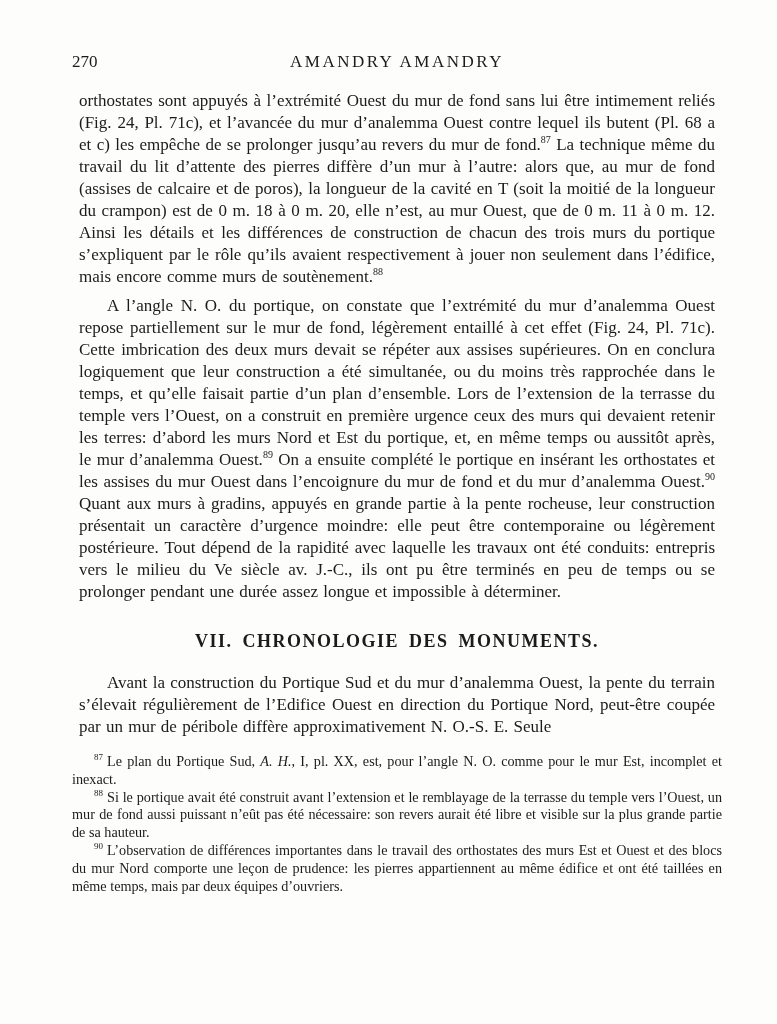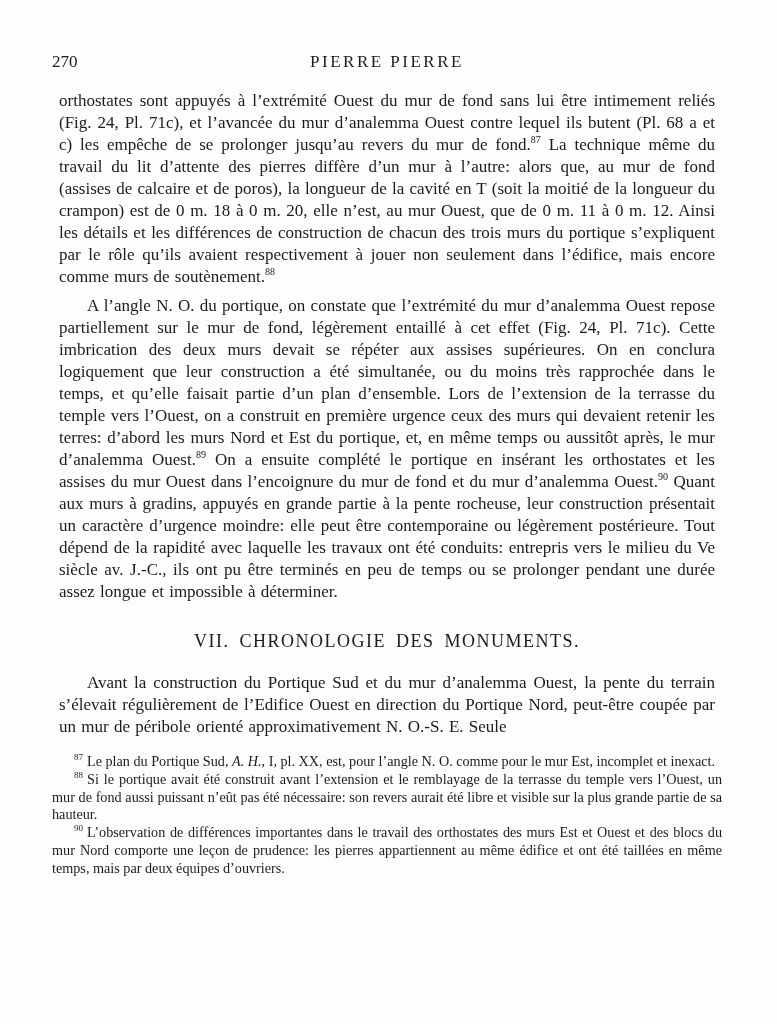--- a/index.html
+++ b/index.html
@@ -8,21 +8,21 @@
     background: #ffffff;
   }
   .page {
     position: relative;
     width: 777px;
     height: 1024px;
     box-sizing: border-box;
     background: #fdfdfc;
     color: #1b1b1b;
     font-family: "Liberation Serif", "DejaVu Serif", serif;
-    padding: 52px 55px 0 52px;
+    padding: 52px 55px 0 72px;
     overflow: hidden;
   }
   .running-header {
     position: relative;
     height: 24px;
     margin-bottom: 14px;
   }
   .page-number {
     position: absolute;
     left: 0;
@@ -47,21 +47,21 @@
     font-family: Liberation Serif, serif;
   }
   .body-text sup, .footnotes sup {
     font-size: 10px;
     line-height: 0;
     vertical-align: super;
   }
   .section-heading {
     margin: 28px 0 20px 0;
     font-size: 18px;
-    font-weight: normal;
+    font-weight: bold;
     text-align: center;
     letter-spacing: 1.5px;
     word-spacing: 4px;
   }
   .footnotes {
     margin-top: 15px;
   }
   .footnotes p.footnote {
     margin: 0;
     font-size: 14.2px;
@@ -74,28 +74,28 @@
     margin-right: 4px;
   }
 </style>
 </head>
 <body>
 
 <div class="page">
 
   <header class="running-header">
     <span class="page-number">270</span>
-    <span class="running-head">PIERRE PIERRE</span>
+    <span class="running-head">AMANDRY AMANDRY</span>
   </header>
 
   <main class="body-text">
     <p class="para no-indent">orthostates sont appuyés à l’extrémité Ouest du mur de fond sans lui être intimement reliés (Fig. 24, Pl. 71c), et l’avancée du mur d’analemma Ouest contre lequel ils butent (Pl. 68 a et c) les empêche de se prolonger jusqu’au revers du mur de fond.<sup>87</sup> La technique même du travail du lit d’attente des pierres diffère d’un mur à l’autre: alors que, au mur de fond (assises de calcaire et de poros), la longueur de la cavité en T (soit la moitié de la longueur du crampon) est de 0 m. 18 à 0 m. 20, elle n’est, au mur Ouest, que de 0 m. 11 à 0 m. 12.  Ainsi les détails et les différences de construction de chacun des trois murs du portique s’expliquent par le rôle qu’ils avaient respectivement à jouer non seulement dans l’édifice, mais encore comme murs de soutènement.<sup>88</sup></p>
     <p class="para indent">A l’angle N. O. du portique, on constate que l’extrémité du mur d’analemma Ouest repose partiellement sur le mur de fond, légèrement entaillé à cet effet (Fig. 24, Pl. 71c).  Cette imbrication des deux murs devait se répéter aux assises supérieures.  On en conclura logiquement que leur construction a été simultanée, ou du moins très rapprochée dans le temps, et qu’elle faisait partie d’un plan d’ensemble.  Lors de l’extension de la terrasse du temple vers l’Ouest, on a construit en première urgence ceux des murs qui devaient retenir les terres: d’abord les murs Nord et Est du portique, et, en même temps ou aussitôt après, le mur d’analemma Ouest.<sup>89</sup>  On a ensuite complété le portique en insérant les orthostates et les assises du mur Ouest dans l’encoignure du mur de fond et du mur d’analemma Ouest.<sup>90</sup>  Quant aux murs à gradins, appuyés en grande partie à la pente rocheuse, leur construction présentait un caractère d’urgence moindre: elle peut être contemporaine ou légèrement postérieure.  Tout dépend de la rapidité avec laquelle les travaux ont été conduits: entrepris vers le milieu du Ve siècle av. J.-C., ils ont pu être terminés en peu de temps ou se prolonger pendant une durée assez longue et impossible à déterminer.</p>
     <h2 class="section-heading">VII.  CHRONOLOGIE  DES  MONUMENTS.</h2>
-    <p class="para indent">Avant la construction du Portique Sud et du mur d’analemma Ouest, la pente du terrain s’élevait régulièrement de l’Edifice Ouest en direction du Portique Nord, peut-être coupée par un mur de péribole orienté approximativement N. O.-S. E.  Seule</p>
+    <p class="para indent">Avant la construction du Portique Sud et du mur d’analemma Ouest, la pente du terrain s’élevait régulièrement de l’Edifice Ouest en direction du Portique Nord, peut-être coupée par un mur de péribole diffère approximativement N. O.-S. E.  Seule</p>
   </main>
 
   <footer class="footnotes">
       <p class="footnote"><sup class="fn-num">87</sup>Le plan du Portique Sud, <i>A. H.</i>, I, pl. XX, est, pour l’angle N. O. comme pour le mur Est, incomplet et inexact.</p>
       <p class="footnote"><sup class="fn-num">88</sup>Si le portique avait été construit avant l’extension et le remblayage de la terrasse du temple vers l’Ouest, un mur de fond aussi puissant n’eût pas été nécessaire: son revers aurait été libre et visible sur la plus grande partie de sa hauteur.</p>
       <p class="footnote"><sup class="fn-num">90</sup>L’observation de différences importantes dans le travail des orthostates des murs Est et Ouest et des blocs du mur Nord comporte une leçon de prudence: les pierres appartiennent au même édifice et ont été taillées en même temps, mais par deux équipes d’ouvriers.</p>
     </footer>
 
 </div>
 

